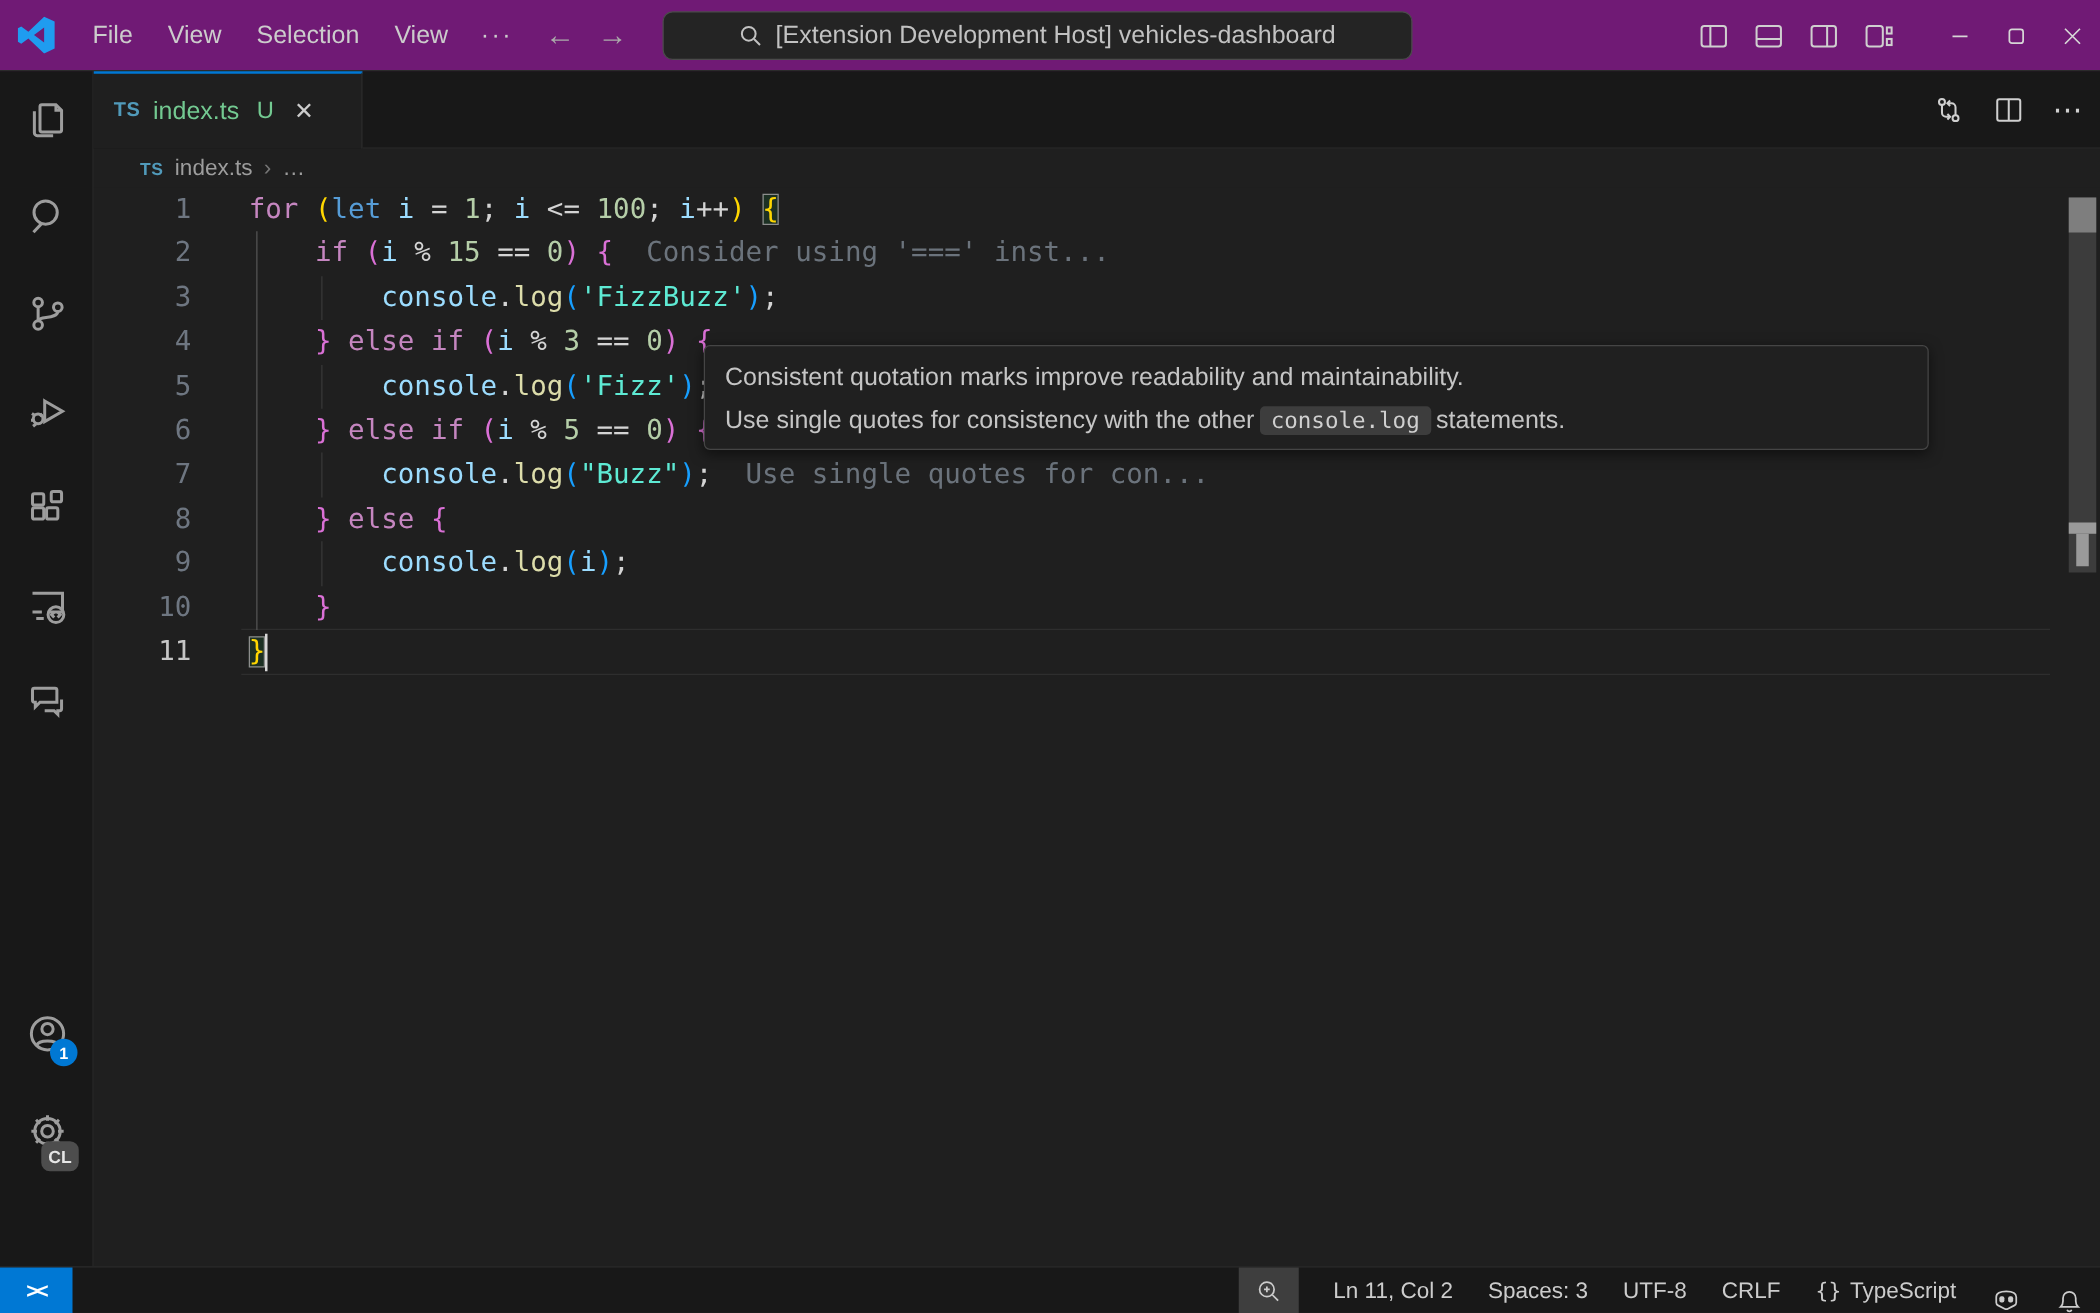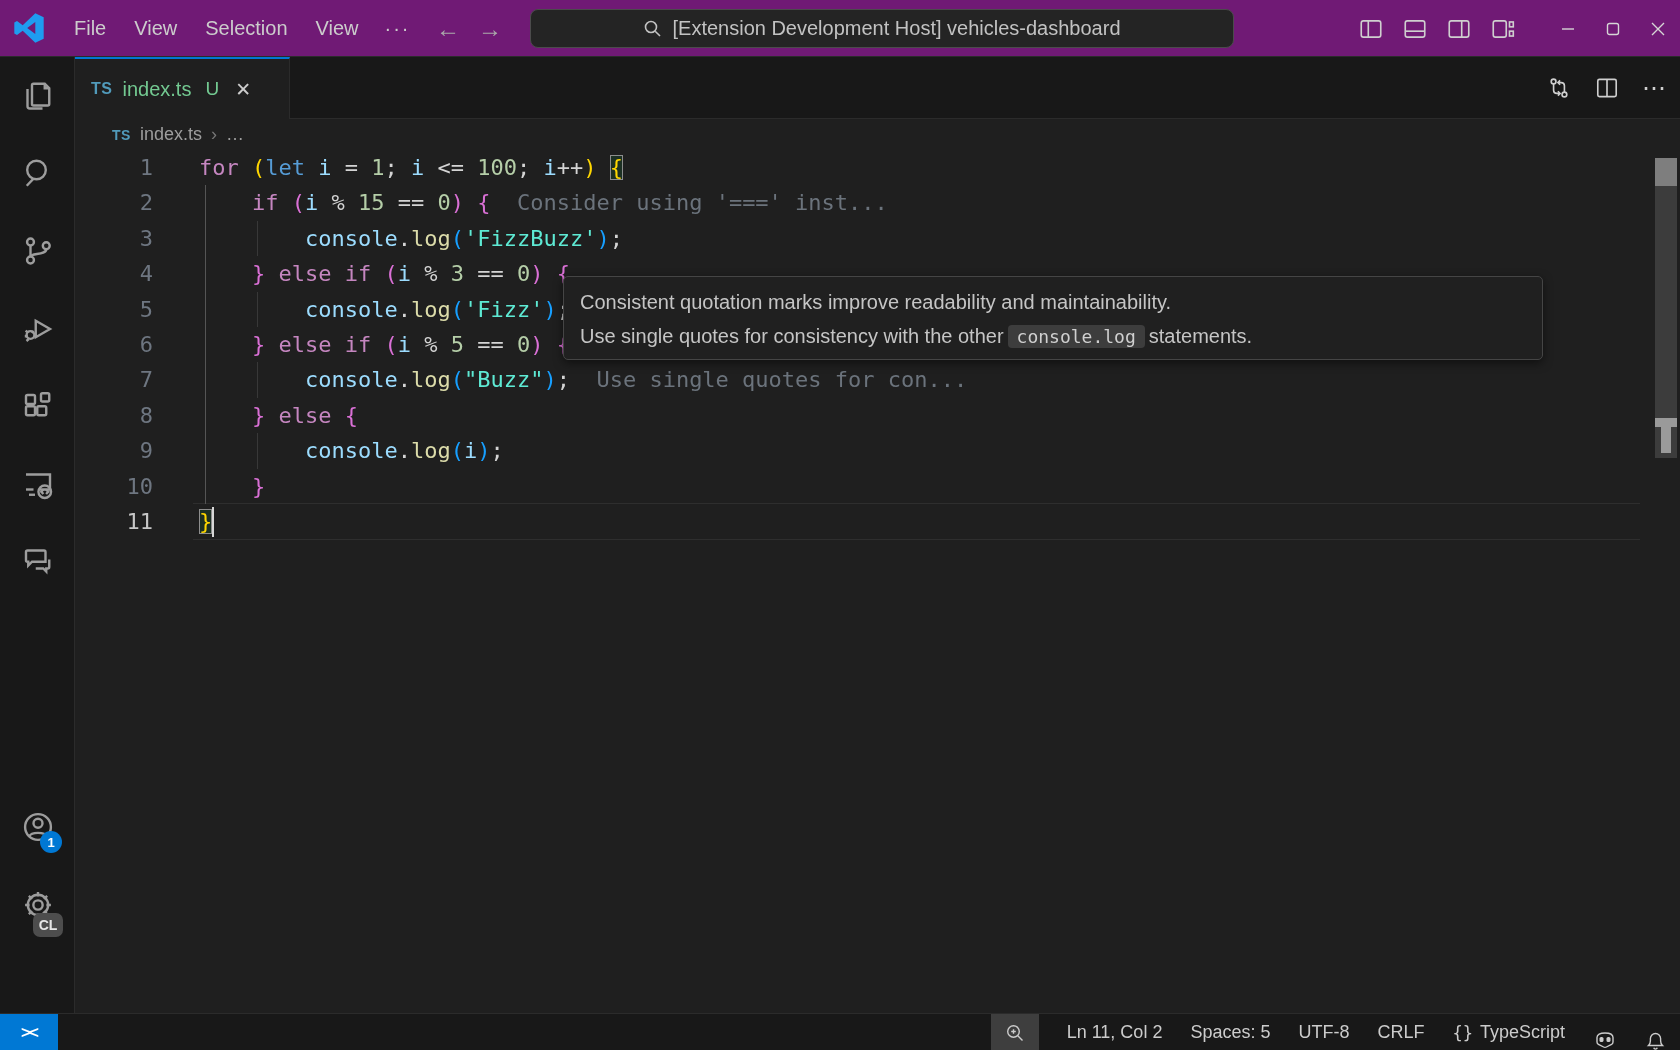--- a/index.html
+++ b/index.html
@@ -8,21 +8,21 @@
 
   
   #titlebar { position:absolute; left:0; top:0; width:1680px; height:57px;
               background:#701a75; border-bottom:1px solid #2b2b2b; color:#cccccc; }
   #logo { position:absolute; left:14px; top:13px; width:30px; height:30px; }
   #menubar { position:absolute; left:60px; top:0; height:57px; display:flex; align-items:center; }
   .menu-item { padding:0 14px; font-size:20px; color:#cccccc; cursor:default; }
   #menu-more { padding:0 12px; font-size:20px; color:#cccccc; letter-spacing:2px; }
   #nav-arrows { position:absolute; left:436px; top:0; height:57px; display:flex; align-items:center; gap:18px;
                 font-size:24px; color:#ababab; }
-  #command-center { position:absolute; left:530px; top:9px; width:704px; height:39px;
+  #command-center { position:absolute; left:530px; top:9px; width:600px; height:39px;
                     background:#242424; border:1px solid #4b4b4b; border-radius:8px;
                     display:flex; align-items:center; justify-content:center; gap:10px;
                     color:#c2c2c2; font-size:20px; }
   #layout-icons { position:absolute; left:1358px; top:0; height:57px; display:flex; align-items:center; gap:18px; }
   #window-controls { position:absolute; left:1545px; top:0; height:57px; display:flex; }
   .win-btn { width:45px; height:57px; display:flex; align-items:center; justify-content:center; }
 
   
   #activitybar { position:absolute; left:0; top:57px; width:75px; height:956px;
                  background:#181818; border-right:1px solid #2b2b2b; }
@@ -351,21 +351,21 @@
   </div>
   <div id="sb-right">
     <div class="sb-item" id="sb-zoom">
       <svg width="20" height="20" viewBox="0 0 20 20" fill="none" stroke="#cccccc" stroke-width="1.4">
         <circle cx="8.5" cy="8.5" r="5.8"></circle>
           <line x1="12.8" y1="12.8" x2="17.5" y2="17.5"></line>
         <path d="M8.5 6.2v4.6M6.2 8.5h4.6"></path>
       </svg>
     </div>
     <span class="sb-item">Ln 11, Col 2</span>
-    <span class="sb-item">Spaces: 5</span>
+    <span class="sb-item">Spaces: 3</span>
     <span class="sb-item">UTF-8</span>
     <span class="sb-item">CRLF</span>
     <div class="sb-item">
       <span class="braces">{}</span>
       <span>TypeScript</span>
     </div>
     <svg width="24" height="22" viewBox="0 0 24 22" fill="none" stroke="#cccccc" stroke-width="1.4">
       <path d="M4 8.5C4 5.5 7 4 12 4s8 1.5 8 4.5V13c0 1-.5 1.8-1.4 2.3L13.4 18a3 3 0 0 1-2.8 0l-5.2-2.7A2.6 2.6 0 0 1 4 13Z"></path>
       <rect x="6.5" y="8" width="4" height="5" rx="1.6" fill="#cccccc" stroke="none"></rect>
       <rect x="13.5" y="8" width="4" height="5" rx="1.6" fill="#cccccc" stroke="none"></rect>

